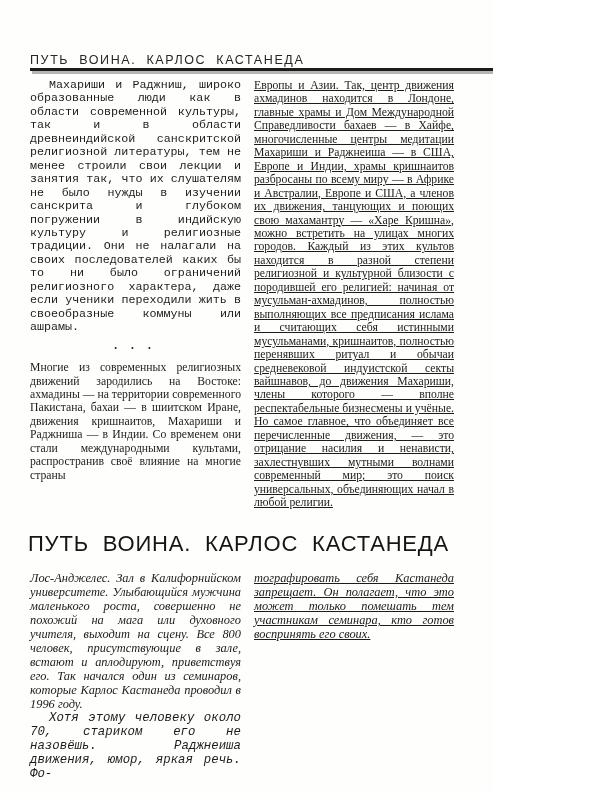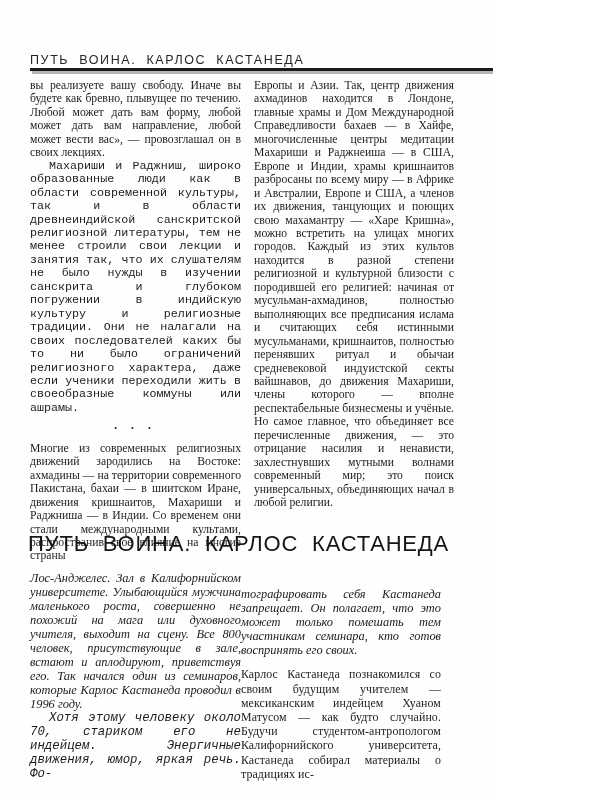--- a/index.html
+++ b/index.html
@@ -32,41 +32,41 @@
     display:flex; align-items:center; justify-content:center;
   }
 
   
   .cols-top {
     position:absolute; left:30px; top:79px; width:424px;
     display:flex; gap:13px;
   }
   .col { text-align:justify; }
   .col-l { width:211px; }
-  .col-r { width:200px; }
+  .col-r { width:200px;text-decoration:underline; }
   .bt { font-size:11.7px; line-height:13.45px; }
   .bt p { margin:0; }
   .indent { text-indent:19px;font-family:Liberation Mono, monospace; }
   .sep {
     text-align:center; font-size:8px; letter-spacing:6px;
     margin:7px 0 6px; color:#222;
   }
 
   
   .section-heading {
     position:absolute; left:28px; top:531px;
     font-family:"Liberation Sans", sans-serif;
     font-size:22px; letter-spacing:0.8px; word-spacing:7px;
     color:#151515; white-space:nowrap;
   }
 
   
   .cols-bottom {
     position:absolute; left:30px; top:571px; width:424px;
-    display:flex; gap:0;align-items:flex-end;
+    display:flex; gap:13px;
   }
   .it { font-style:italic; font-size:12.4px; line-height:14px; }
   .it p { margin:0; }
   .roman-para {
     font-style:normal; font-size:11.9px; line-height:14.2px;
     margin-top:10px !important; letter-spacing:0.1px;
   }
 
   .page-number {
     position:absolute; left:549px; top:753px;
@@ -84,38 +84,36 @@
   <div class="star-box">
     <span>
       <svg width="41" height="40" viewBox="0 0 47 46" xmlns="http://www.w3.org/2000/svg">
         <polygon points="23.5,3 27.6,11.7 36.4,7.7 33.9,17 43.2,19.5 35.3,25.1 40.8,33 31.2,32.2 30.3,41.8 23.5,35 16.7,41.8 15.8,32.2 6.2,33 11.7,25.1 3.8,19.5 13.1,17 10.6,7.7 19.4,11.7" fill="#ffffff" stroke="#1a1a1a" stroke-width="2.2" stroke-linejoin="miter"></polygon>
       </svg>
     </span>
   </div>
 
   <div class="cols-top">
     <div class="col col-l bt">
-      <p>вы реализуете вашу свободу. Иначе вы будете как бревно, плывущее по течению. Любой может дать вам форму, любой может дать вам направление, любой может вести вас», — провозглашал он в своих лекциях.</p>
       <p class="indent">Махариши и Раджниш, широко образованные люди как в области современной культуры, так и в области древнеиндийской санскритской религиозной литературы, тем не менее строили свои лекции и занятия так, что их слушателям не было нужды в изучении санскрита и глубоком погружении в индийскую культуру и религиозные традиции. Они не налагали на своих последователей каких бы то ни было ограничений религиозного характера, даже если ученики переходили жить в своеобразные коммуны или ашрамы.</p>
       <div class="sep">• • •</div>
       <p>Многие из современных религиозных движений зародились на Востоке: ахмадины — на территории современного Пакистана, бахаи — в шиитском Иране, движения кришнаитов, Махариши и Раджниша — в Индии. Со временем они стали международными культами, распространив своё влияние на многие страны</p>
     </div>
     <div class="col col-r bt">
       <p>Европы и Азии. Так, центр движения ахмадинов находится в Лондоне, главные храмы и Дом Международной Справедливости бахаев — в Хайфе, многочисленные центры медитации Махариши и Раджнеиша — в США, Европе и Индии, храмы кришнаитов разбросаны по всему миру — в Африке и Австралии, Европе и США, а членов их движения, танцующих и поющих свою махамантру — «Харе Кришна», можно встретить на улицах многих городов. Каждый из этих культов находится в разной степени религиозной и культурной близости с породившей его религией: начиная от мусульман-ахмадинов, полностью выполняющих все предписания ислама и считающих себя истинными мусульманами, кришнаитов, полностью перенявших ритуал и обычаи средневековой индуистской секты вайшнавов, до движения Махариши, члены которого — вполне респектабельные бизнесмены и учёные. Но самое главное, что объединяет все перечисленные движения, — это отрицание насилия и ненависти, захлестнувших мутными волнами современный мир; это поиск универсальных, объединяющих начал в любой религии.</p>
     </div>
   </div>
 
   <div class="section-heading">ПУТЬ ВОИНА. КАРЛОС КАСТАНЕДА</div>
 
   <div class="cols-bottom">
     <div class="col col-l it">
       <p>Лос-Анджелес. Зал в Калифорнийском университете. Улыбающийся мужчина маленького роста, совершенно не похожий на мага или духовного учителя, выходит на сцену. Все 800 человек, присутствующие в зале, встают и аплодируют, приветствуя его. Так начался один из семинаров, которые Карлос Кастанеда проводил в 1996 году.</p>
-      <p class="indent">Хотя этому человеку около 70, стариком его не индейцем. Энергичные движения, юмор, яркая речь. Фо-</p>
+      <p class="indent">Хотя этому человеку около 70, стариком его не назовёшь. Раджнеиша движения, юмор, яркая речь. Фо-</p>
     </div>
     <div class="col col-r it">
       <p>тографировать себя Кастанеда запрещает. Он полагает, что это может только помешать тем участникам семинара, кто готов воспринять его своих.</p>
-      <p class="roman-para">Карлос Кастанеда познакомился со своим будущим учителем — мексиканским индейцем Хуаном Матусом — как будто случайно. Будучи студентом-антропологом Калифорнийского университета, Кастанеда собирал материалы о традициях ис-</p>
     </div>
   </div>
 
   <div class="page-number">641</div>
 
 </div>
 
 </body></html>

